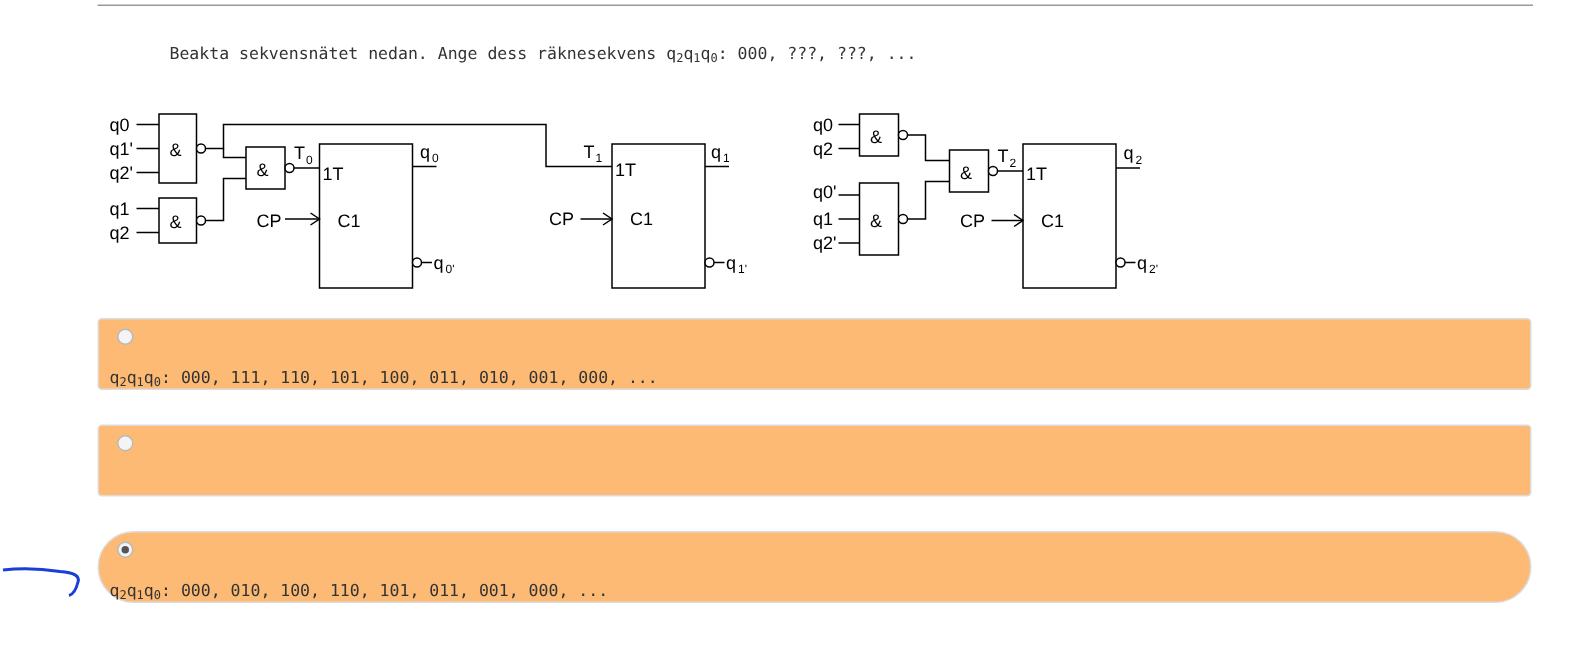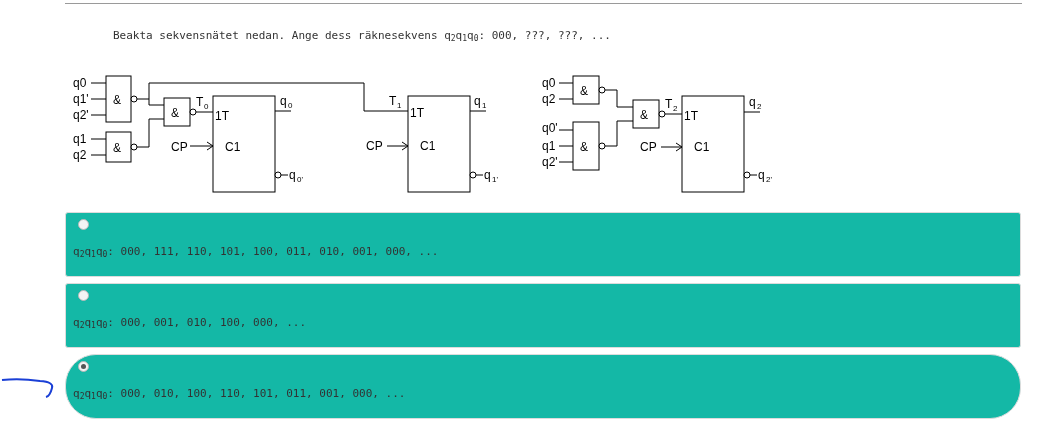--- a/index.html
+++ b/index.html
@@ -3,21 +3,21 @@
 <meta charset="utf-8">
 <style>
   html, body { margin:0; padding:0; background:#ffffff; }
   body { width:1046px; height:438px; position:relative; overflow:hidden;
          font-family:"DejaVu Sans Mono", monospace; color:#333; }
   .topline { position:absolute; left:65px; top:3px; width:957px; height:1px; background:#9a9a9a; }
   .question { position:absolute; left:65px; top:29px; font-size:11px; color:#333; white-space:nowrap;padding-left:48px; }
   .question sub, .opt-text sub { font-size:8px; vertical-align:-2px; }
   .circuit { position:absolute; left:60px; top:68px; width:740px; height:132px; }
   .circuit text { font-family:"Liberation Sans", sans-serif; fill:#000; }
-  .option { position:absolute; left:65px; width:956px; height:65px; background:#14b8a6;
+  .option { position:absolute; left:65px; width:956px; height:48px; background:#fdba74;
             border:1px solid #dcdcdc; border-radius:3px; box-sizing:border-box; cursor:pointer; }
   .radio { position:absolute; left:12px; top:6px; width:11px; height:11px; border-radius:50%;
            border:1px solid #b9b9b9; background:#f4f4f4; box-sizing:border-box; }
   .radio.checked::after { content:""; position:absolute; left:2px; top:2px; width:5px; height:5px;
            border-radius:50%; background:#555; }
   .opt-text { position:absolute; left:7px; top:32px; font-size:11px; color:#333; white-space:nowrap; }
   .annot { position:absolute; left:0; top:370px; width:60px; height:36px; }
 </style>
 </head>
 <body>
@@ -140,21 +140,20 @@
   </g>
 </svg>
 
 <div class="option" style="top:212px;">
   <span class="radio"></span>
   <div class="opt-text"><span>q</span><sub>2</sub><span>q</span><sub>1</sub><span>q</span><sub>0</sub><span>: 000, 111, 110, 101, 100, 011, 010, 001, 000, ...</span></div>
 </div>
 
 <div class="option" style="top:283px;">
   <span class="radio"></span>
-  <div class="opt-text"><span>q</span><sub>2</sub><span>q</span><sub>1</sub><span>q</span><sub>0</sub><span>: 000, 001, 010, 100, 000, ...</span></div>
 </div>
 
 <div class="option" style="top:354px;border-radius:31px;">
   <span class="radio checked"></span>
   <div class="opt-text"><span>q</span><sub>2</sub><span>q</span><sub>1</sub><span>q</span><sub>0</sub><span>: 000, 010, 100, 110, 101, 011, 001, 000, ...</span></div>
 </div>
 
 <svg class="annot" viewBox="0 0 60 36" width="60" height="36">
   <path d="M2 10 Q20 8 40 11 Q54 12 52 18 Q50 26 46 27" stroke="#1a3fd6" stroke-width="2" fill="none"></path>
 </svg>

